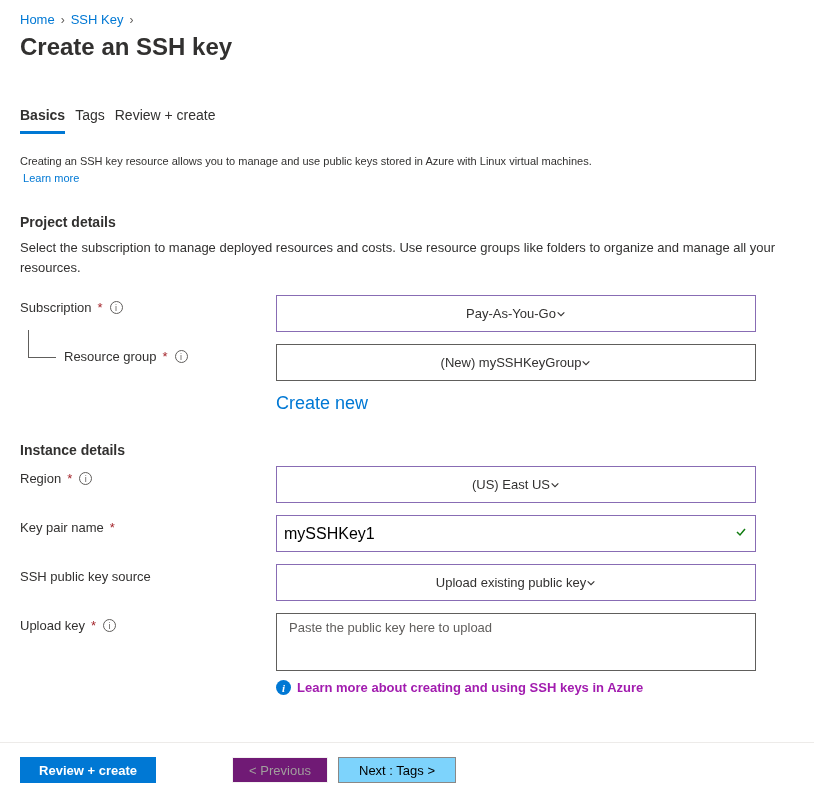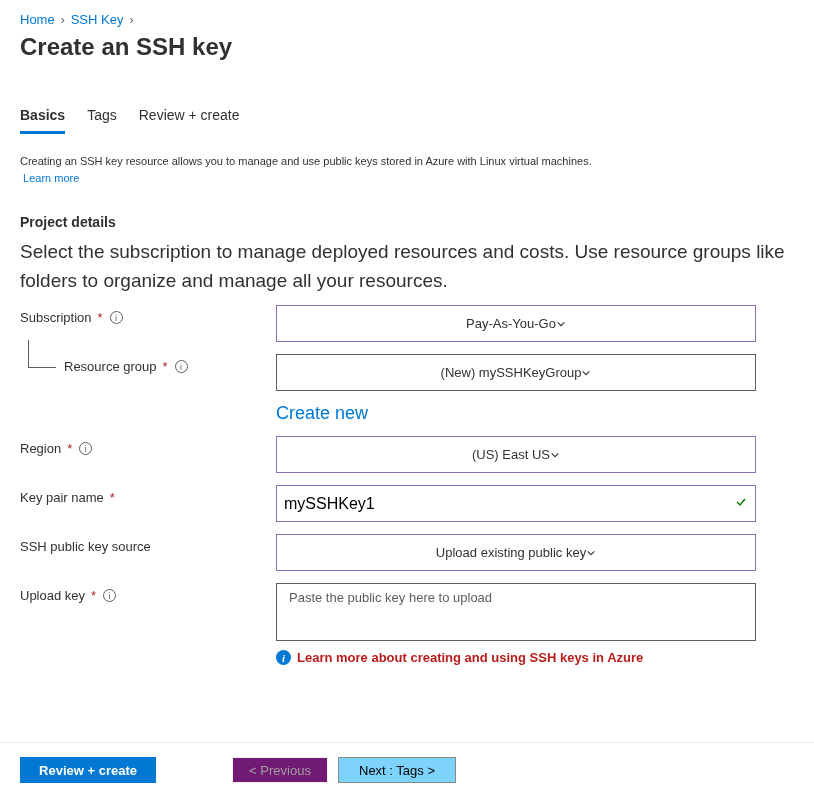--- a/index.html
+++ b/index.html
@@ -22,21 +22,21 @@
   }
   .breadcrumb a { color: #0078d4; text-decoration: none; cursor: pointer; }
   .breadcrumb .sep { color: #605e5c; font-size: 12px; }
   h1.page-title {
     font-size: 24px;
     font-weight: 600;
     margin: 4px 0 40px 0;
   }
   .tabs {
     display: flex;
-    gap: 22px;
+    gap: 10px;
     border-bottom: 1px solid transparent;
     margin-bottom: 18px;
   }
   .tab {
     font-size: 14px;
     padding: 6px 0 8px 0;
     color: #323130;
     cursor: pointer;
     border-bottom: 3px solid transparent;
   }
@@ -45,21 +45,21 @@
     border-bottom-color: #0078d4;
   }
   .intro-text { font-size: 11px; line-height: 1.5; }
   .link { color: #0078d4; text-decoration: none; cursor: pointer; }
   .section-heading {
     font-weight: 600;
     font-size: 14px;
     margin-top: 28px;
     margin-bottom: 8px;
   }
-  .section-desc { font-size: 19px; line-height: 1.5; margin-bottom: 10px; }
+  .section-desc { font-size: 13px; line-height: 1.5; margin-bottom: 18px; }
   .form-row {
     display: flex;
     align-items: flex-start;
     margin-bottom: 12px;
   }
   .form-label {
     width: 256px;
     flex-shrink: 0;
     font-size: 13px;
     padding-top: 5px;
@@ -142,21 +142,21 @@
     gap: 6px;
     margin-top: 6px;
   }
   .info-badge {
     width: 15px; height: 15px; border-radius: 50%;
     background: #0078d4; color: #fff;
     display: inline-flex; align-items: center; justify-content: center;
     font-size: 11px; font-weight: bold; font-style: italic;
     font-family: Georgia, serif;
   }
-  .info-link-row a { color: #b91c1c; font-weight: 600; text-decoration: none; cursor: pointer; font-size: 13px; }
+  .info-link-row a { color: #a21caf; font-weight: 600; text-decoration: none; cursor: pointer; font-size: 13px; }
   .footer {
     position: absolute;
     left: 0; right: 0; bottom: 0;
     border-top: 1px solid #edebe9;
     padding: 14px 20px;
     display: flex;
     gap: 10px;
     align-items: center;
   }
   .btn {
@@ -244,20 +244,21 @@
         <span class="chevron">
             <svg viewBox="0 0 12 12">
               <path d="M2 4 L6 8 L10 4" fill="none" stroke="#323130" stroke-width="1.3"></path>
             </svg>
           </span>
       </div>
       <span class="sub-link">Create new</span>
     </div>
   </div>
 
+  <div class="section-heading">Instance details</div>
 
   <div class="form-row">
     <div class="form-label">
       <span>Region</span>
       <span class="req">*</span>
       <span class="info-icon">i</span>
     </div>
     <div class="form-control-wrap">
       <div class="select-box focused">
         <span>(US) East US</span>

